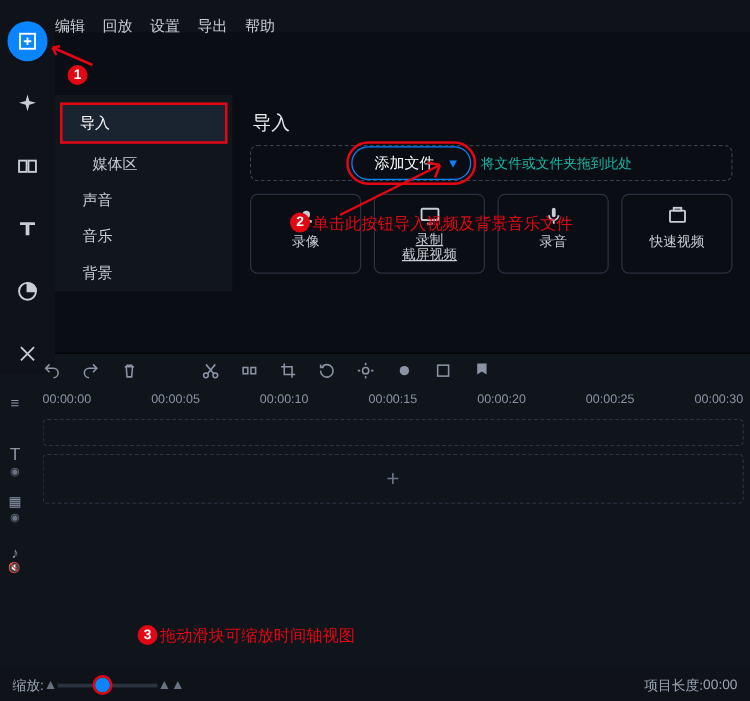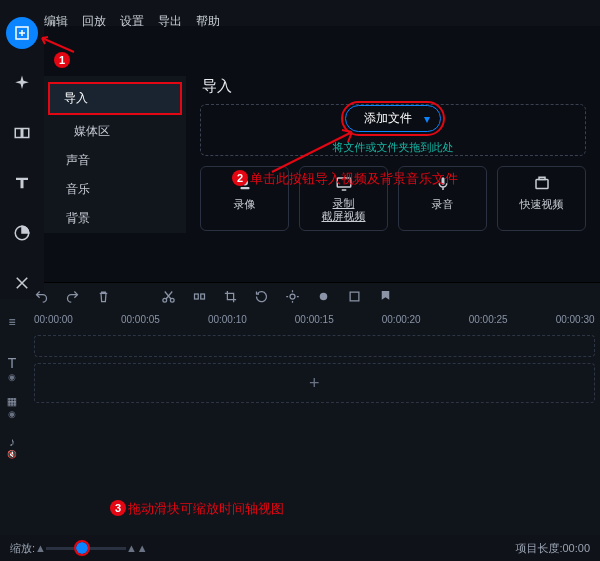--- a/index.html
+++ b/index.html
@@ -9,21 +9,21 @@
 .main { display: flex; height: 256px; align-items: center; }
 .rail { width: 44px; background: #0f1319; display: flex; flex-direction: column; align-items: center; padding-top: 8px; gap: 18px; position: relative; }
 .rail-btn { width: 32px; height: 32px; display: flex; align-items: center; justify-content: center; color: #c8ccd4; border-radius: 50%; }
 .rail-btn.active { background: #0a84ff; color: #fff; }
 .rail-btn svg { width: 18px; height: 18px; }
 .sidebar { width: 142px; background: #11151c; padding-top: 6px; position: relative; }
 .side-item { padding: 6px 10px 6px 22px; font-size: 12px; color: #c8ccd4; }
 .side-item.hdr { padding-left: 14px; color: #fff; background: #1a2430; border: 2px solid #e30613; margin: 0 4px 2px 4px; position: relative; }
 .content { flex: 1; padding: 8px 14px 10px 14px; display: flex; flex-direction: column; }
 .content-title { font-size: 15px; color: #e8eaee; margin: 2px 0 8px 2px; }
-.dropzone { flex: 1; border: 1px dashed #3a4252; border-radius: 6px; display: flex; flex-direction: column; align-items: center; justify-content: center; gap: 8px; position: relative; }
+.dropzone { flex: 1; border: 1px dashed #3a4252; border-radius: 6px; display: flex; align-items: center; justify-content: center; gap: 8px; position: relative; }
 .add-btn { border: 1.5px solid #0a84ff; border-radius: 16px; padding: 4px 28px 4px 18px; color: #fff; font-size: 12px; display: flex; align-items: center; gap: 10px; outline: 2px solid #e30613; outline-offset: 2px; position: relative; }
 .add-btn .chev { position: absolute; right: 10px; color: #0a84ff; }
 .drop-hint { color: #14b8a6; font-size: 11px; }
 .action-row { display: flex; gap: 10px; margin-top: 10px; }
 .action-card { flex: 1; border: 1px solid #2a3140; border-radius: 6px; padding: 8px 4px; display: flex; flex-direction: column; align-items: center; gap: 4px; font-size: 11px; color: #c8ccd4; }
 .action-card svg { width: 18px; height: 18px; }
 .action-card .two { line-height: 1.1; text-align: center; text-decoration: underline; }
 .timeline { background: #10141b; height: 279px; border-top: 1px solid #000; display: flex; }
 .tl-rail { width: 44px; display: flex; flex-direction: column; align-items: center; padding-top: 32px; gap: 18px; }
 .tl-rail .rowicon { width: 24px; height: 22px; display: flex; flex-direction: column; align-items: center; color: #8a94a6; gap: 1px; }

